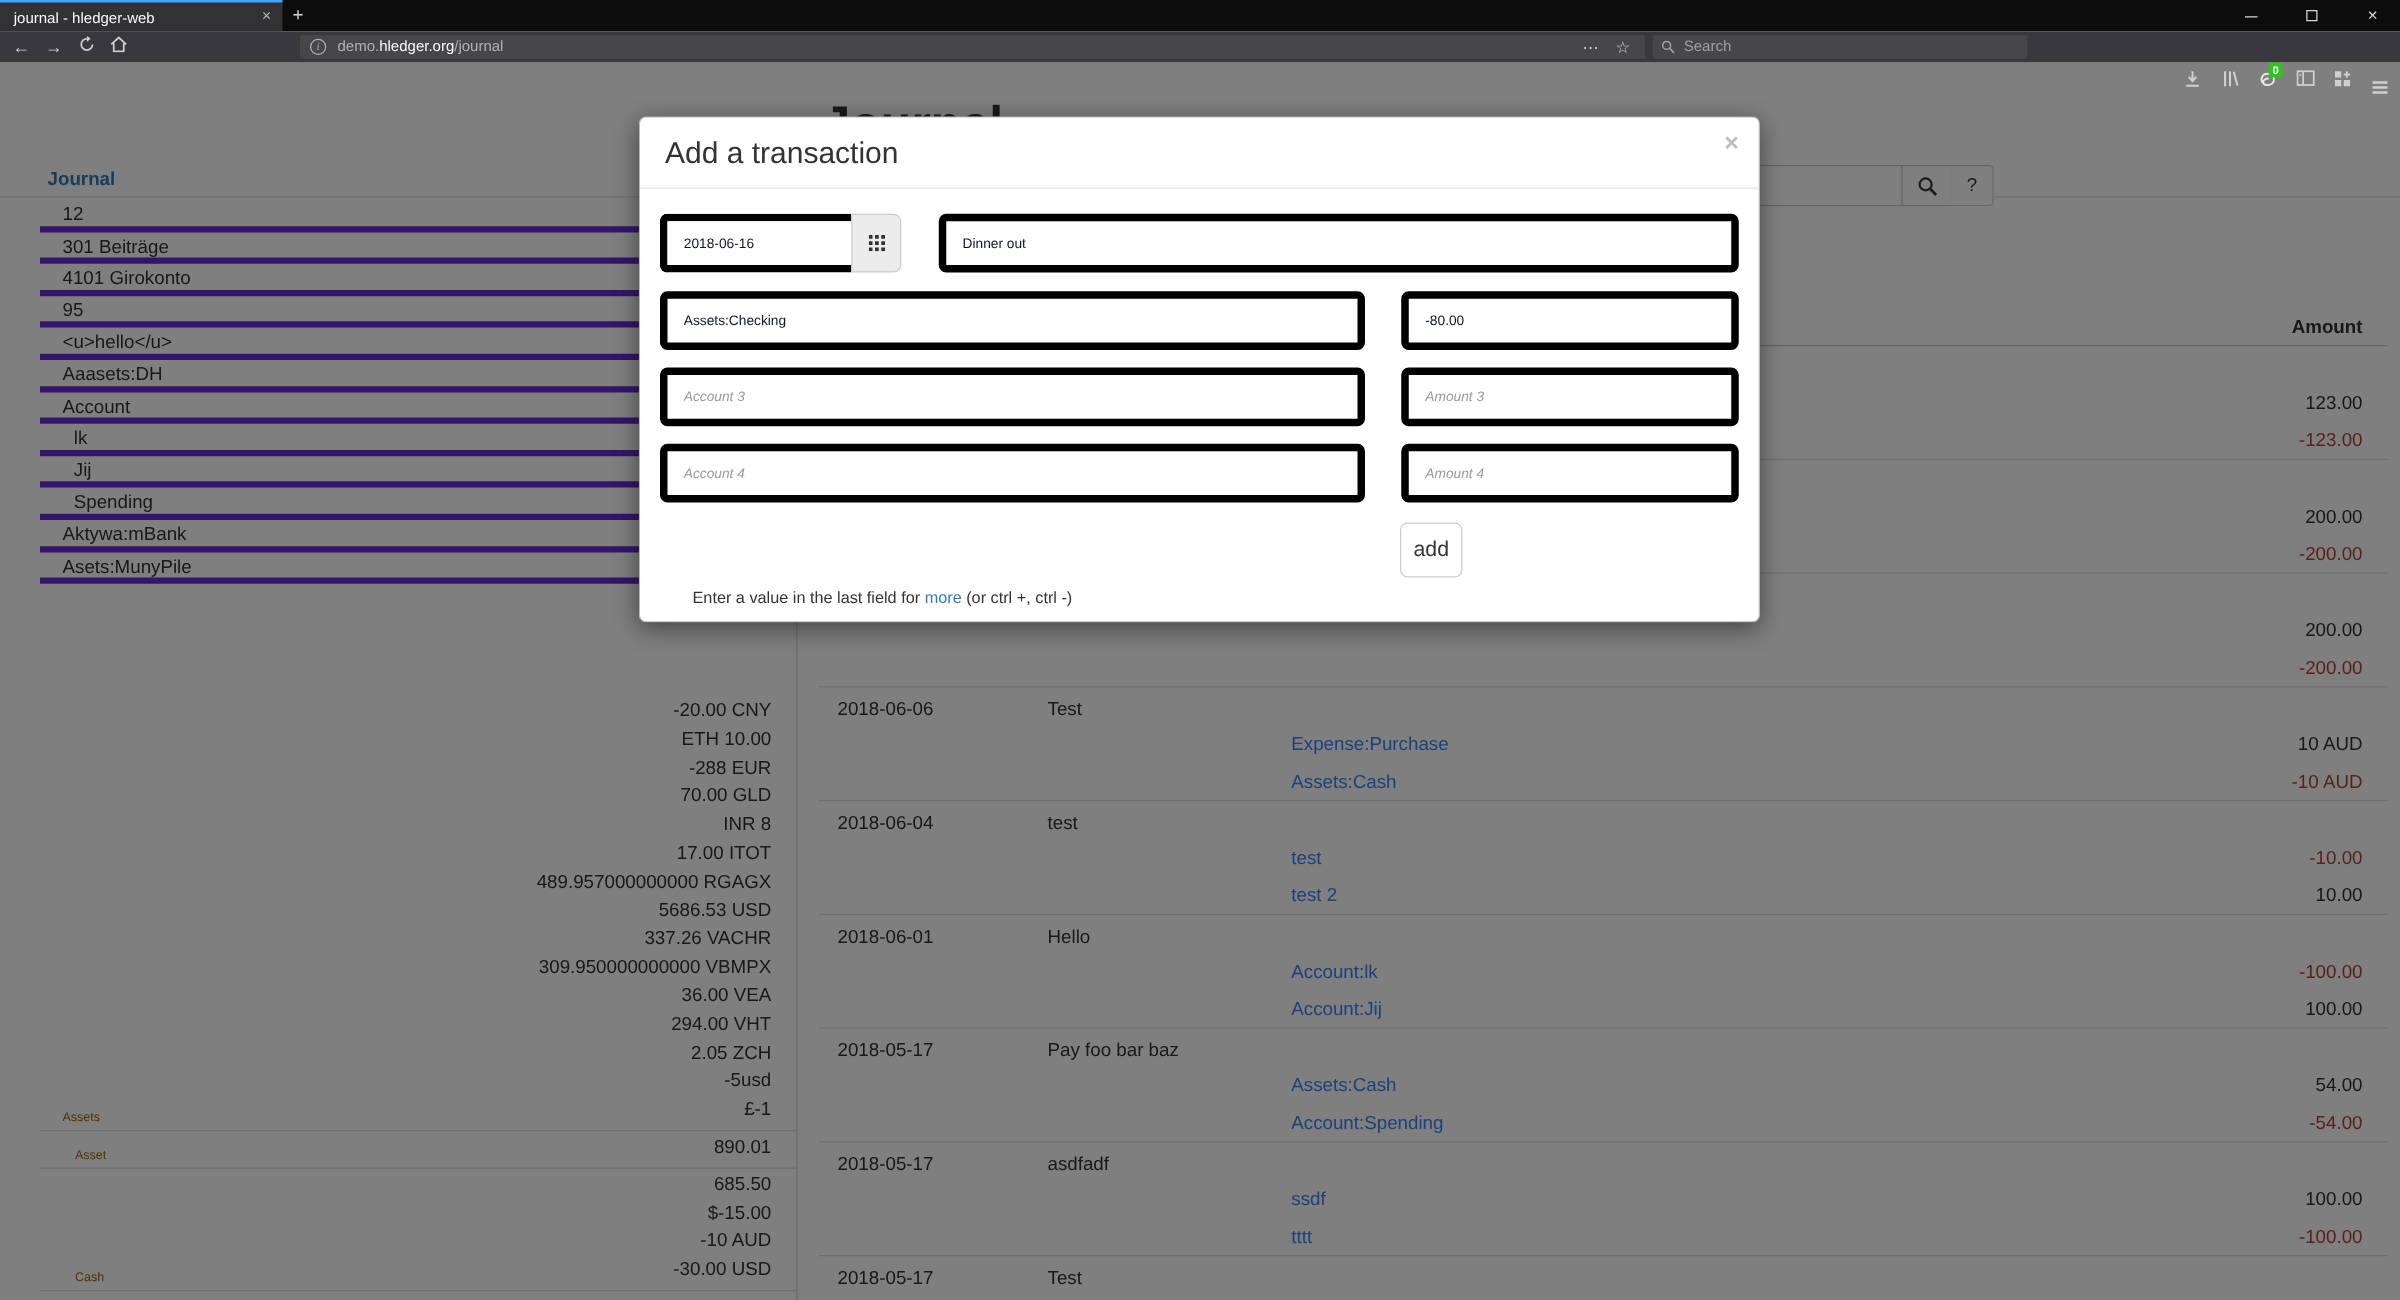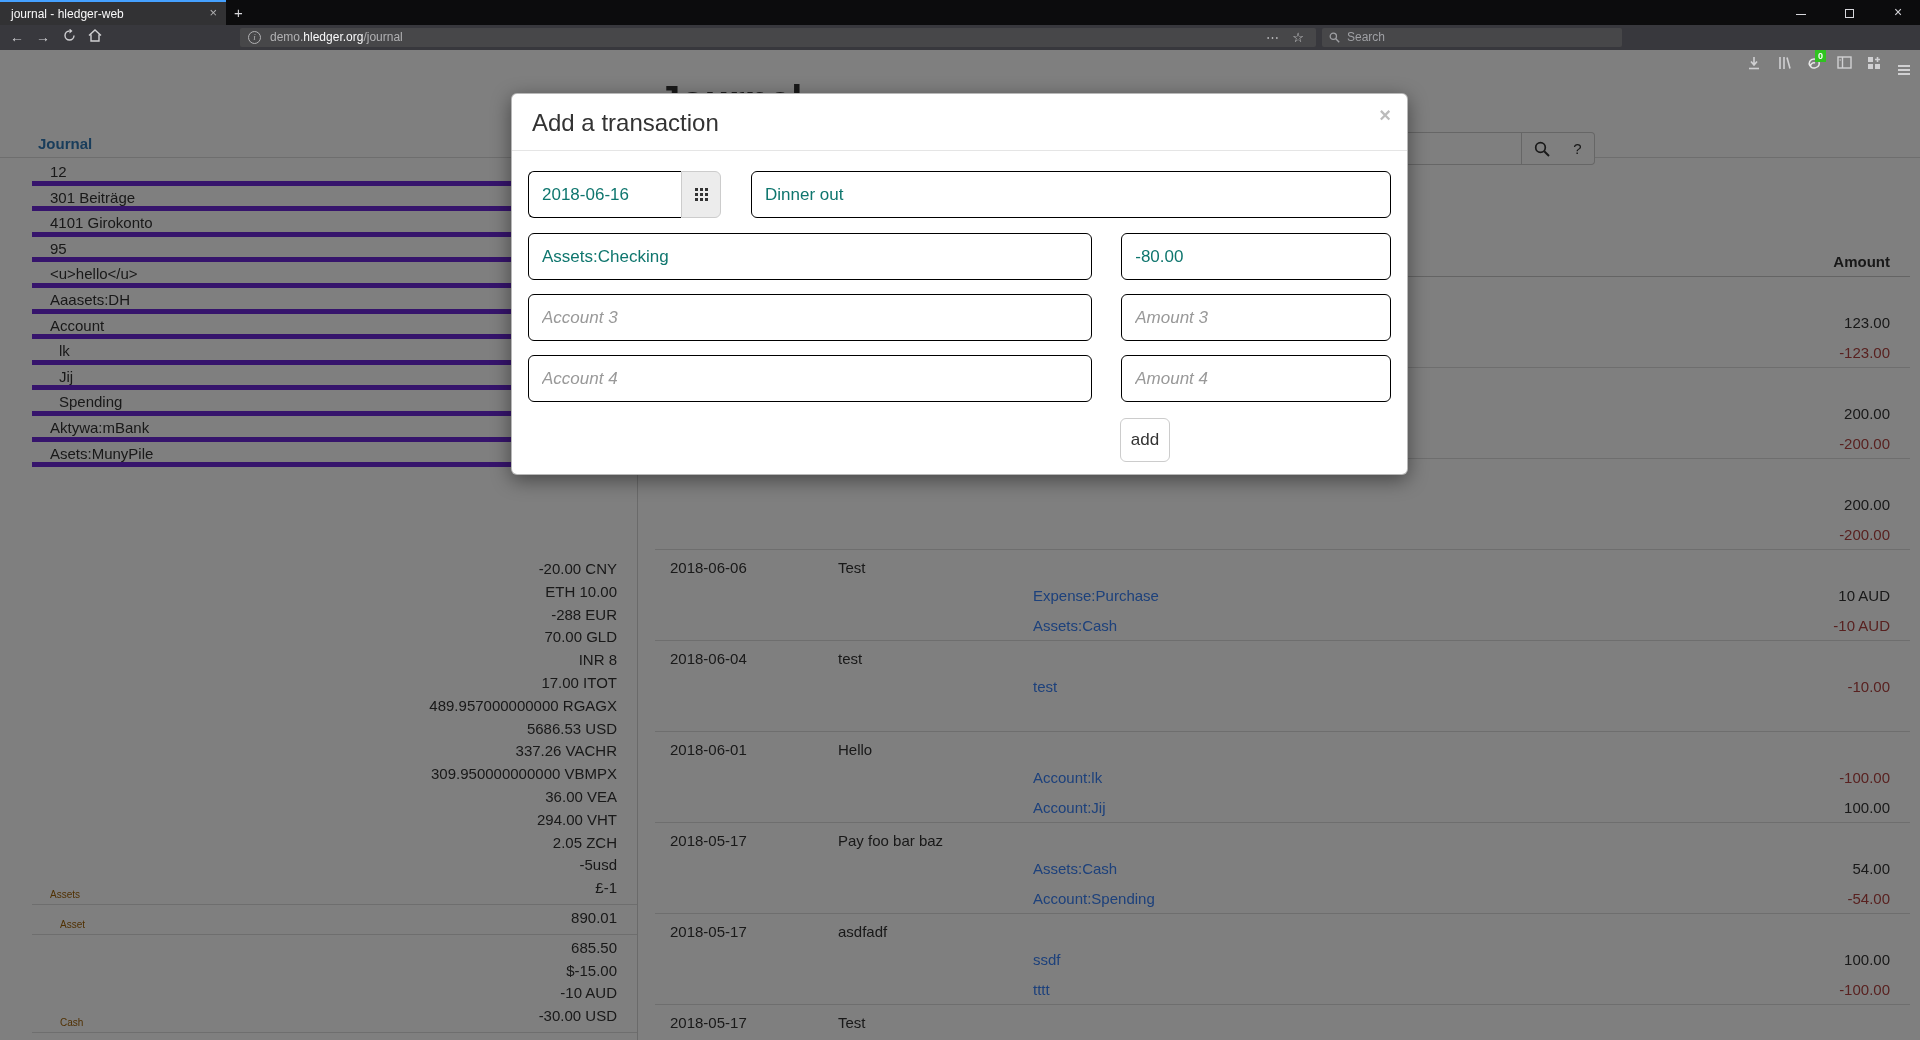--- a/index.html
+++ b/index.html
@@ -70,21 +70,21 @@
 
   
   .backdrop { position:absolute; top:50px; left:0; right:0; bottom:0; background:rgba(0,0,0,0.5); z-index:40; }
   .modal { position:absolute; left:511px; top:93px; width:897px; z-index:60; background:#fff; border:1px solid rgba(0,0,0,0.28); border-radius:6px; box-shadow:0 5px 20px rgba(0,0,0,0.45); }
   .m-header { position:relative; padding:15px 20px 13px; border-bottom:1px solid #e5e5e5; }
   .m-title { font-size:24px; color:#333; font-weight:normal; }
   .m-close { position:absolute; right:16px; top:10px; font-size:20px; font-weight:bold; color:#bcbcbc; cursor:default; }
   .m-body { padding:20px 16px 12px; }
   .m-row { display:flex; margin-bottom:14px; }
   .m-row1 { margin-bottom:15px; }
-  .frm { height:47px; border:1px solid #000000; border-radius:6px; font-size:17px; color:#0f766e; padding:0 13px; font-family:inherit; }
+  .frm { height:47px; border:6px solid #000000; border-radius:6px; font-size:11px; color:#0f172a; padding:0 13px; font-family:inherit; }
   .frm::placeholder { color:#999; font-style:italic; opacity:1; }
   .date-input { width:153px; border-radius:6px 0 0 6px; border-right:none; }
   .date-addon { width:40px; height:47px; background:#ececec; border:1px solid #ccc; border-radius:0 6px 6px 0; display:flex; align-items:center; justify-content:center; }
   .desc-input { flex:1; margin-left:30px; }
   .acct-input { width:567px; }
   .amt-input { width:271px; margin-left:29px; }
   .add-row { margin:16px 0 0 592px; }
   .add-btn { width:50px; height:44px; background:#fff; border:1px solid #ccc; border-radius:6px; font-size:17px; color:#333; font-family:inherit; }
   .m-hint { margin:8px 0 0 26px; font-size:13px; color:#333; }
   .m-hint a { color:#337ab7; text-decoration:none; }
@@ -284,20 +284,24 @@
               <span class="jt-amt neg">-10 AUD</span>
             </div>
           </div>
           <div class="jt-block">
             <span class="jt-date">2018-06-04</span>
             <span class="jt-desc">test</span>
             <div class="jt-posting" style="top: 30px;">
               <a class="jt-acct">test</a>
               <span class="jt-amt neg">-10.00</span>
             </div>
+            <div class="jt-posting" style="top: 60px;">
+              <a class="jt-acct">test 2</a>
+              <span class="jt-amt">10.00</span>
+            </div>
           </div>
           <div class="jt-block">
             <span class="jt-date">2018-06-01</span>
             <span class="jt-desc">Hello</span>
             <div class="jt-posting" style="top: 30px;">
               <a class="jt-acct">Account:lk</a>
               <span class="jt-amt neg">-100.00</span>
             </div>
             <div class="jt-posting" style="top: 60px;">
               <a class="jt-acct">Account:Jij</a>
@@ -372,16 +376,17 @@
             <input class="frm amt-input" placeholder="Amount 3" style="">
           </div>
           <div class="m-row">
             <input class="frm acct-input" placeholder="Account 4" style="">
             <input class="frm amt-input" placeholder="Amount 4" style="">
           </div>
         </div>
       <div class="add-row">
         <button class="add-btn">add</button>
       </div>
+      <div class="m-hint"><span>Enter a value in the last field for </span><a>more</a><span> (or ctrl +, ctrl -)</span></div>
     </div>
   </div>
 
 </div>
 
 </body></html>

